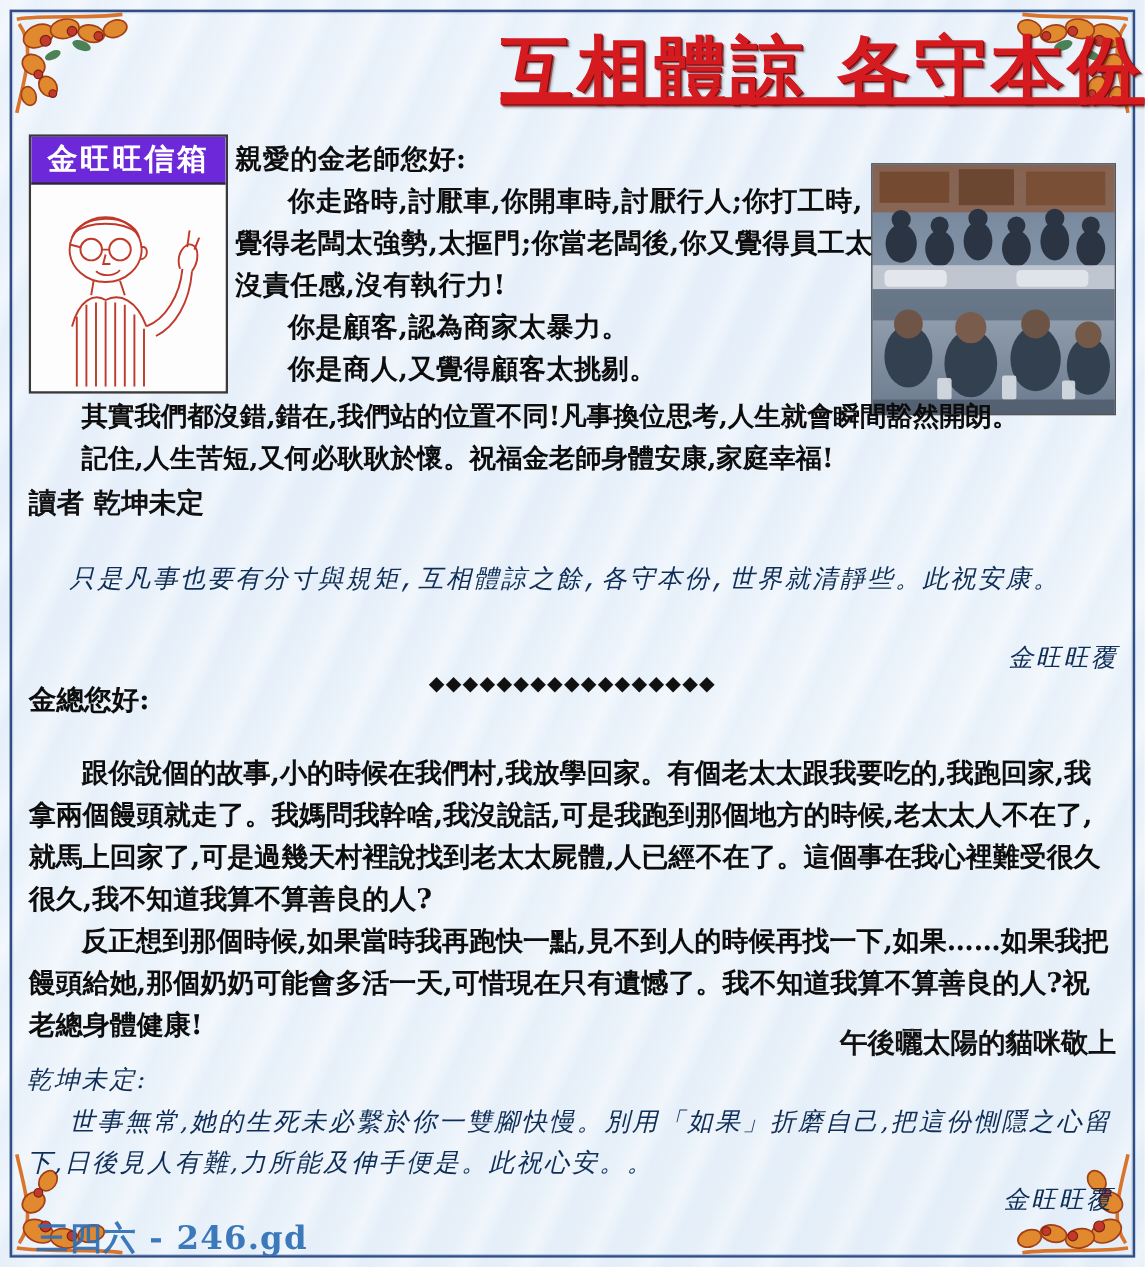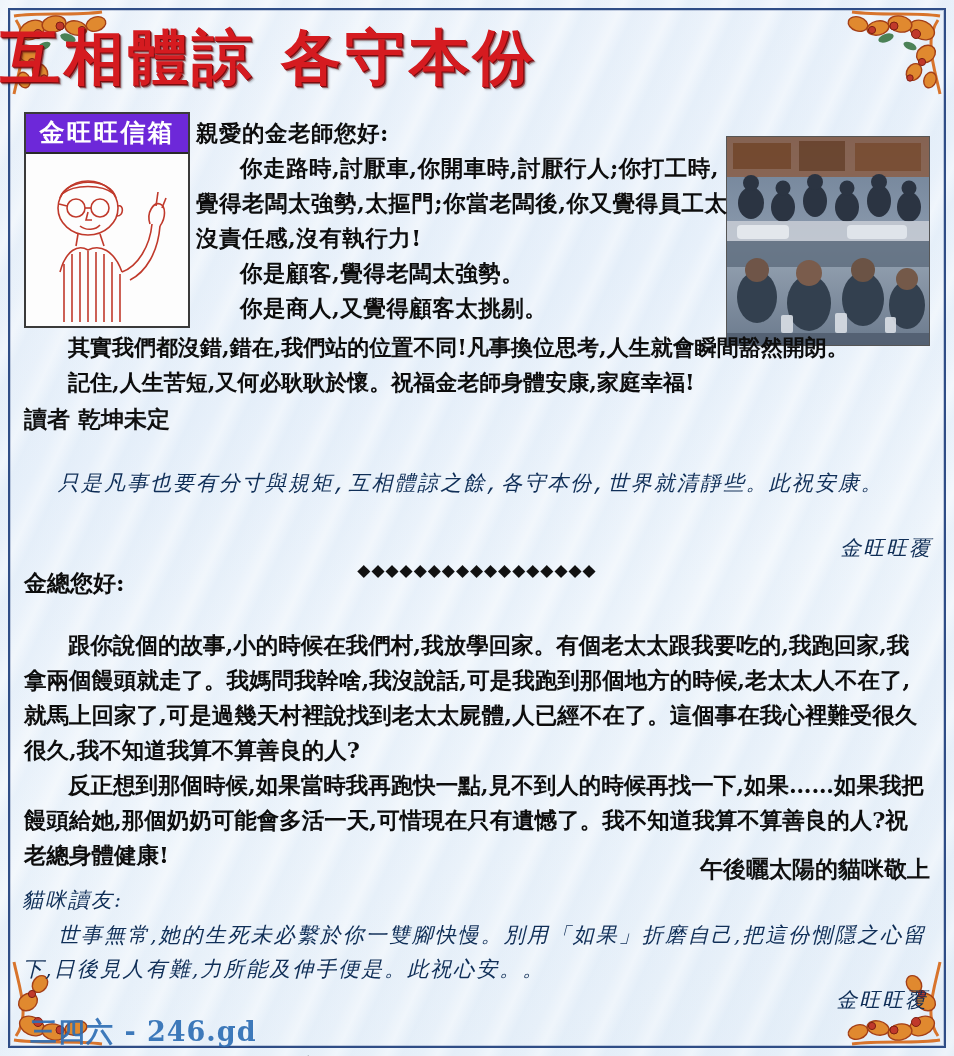--- a/index.html
+++ b/index.html
@@ -51,31 +51,32 @@
   .corner.tr { right: 10px; top: 10px; transform: scaleX(-1); }
   .corner.bl { left: 10px; bottom: 10px; transform: scaleY(-1); }
   .corner.br { right: 10px; bottom: 10px; transform: scale(-1,-1); }
 
   
   .title {
     position: absolute;
     top: 18px;
     left: 0;
     width: 954px;
-    text-align: left;
+    text-align: right;
     font-family: "DejaVu Serif", serif;
     font-weight: bold;
     font-size: 60px;
     letter-spacing: 4px;
     color: #d51b20;
     text-shadow:
       1px 1px 0 #7a0b0e,
       2px 2px 0 rgba(122,11,14,0.55),
       3px 3px 2px rgba(0,0,0,0.25);
     white-space: nowrap;
+    text-decoration: underline;
   }
 
   
   .badge-box {
     position: absolute;
     left: 24px;
     top: 112px;
     width: 162px;
     height: 212px;
     border: 2px solid #3a3a3a;
@@ -464,21 +465,21 @@
         <rect x="108" y="176" width="12" height="20" rx="2"></rect>
         <rect x="158" y="180" width="11" height="16" rx="2"></rect>
       </g>
       <rect x="0" y="196" width="202" height="12" fill="#4d5a6b" opacity="0.8"></rect>
     </svg>
   </div>
 
   <div class="blk serif-hei letter1">
     <div>親愛的金老師您好:</div>
     <span class="ind">你走路時,討厭車,你開車時,討厭行人;你打工時,覺得老闆太強勢,太摳門;你當老闆後,你又覺得員工太沒責任感,沒有執行力!</span>
-    <span class="ind">你是顧客,覺得老闆太強勢。</span>
+    <span class="ind">你是顧客,認為商家太暴力。</span>
     <span class="ind">你是商人,又覺得顧客太挑剔。</span>
   </div>
 
   <div class="blk serif-hei letter1b">
     <span class="ind">其實我們都沒錯,錯在,我們站的位置不同!凡事換位思考,人生就會瞬間豁然開朗。</span>
     <span class="ind">記住,人生苦短,又何必耿耿於懷。祝福金老師身體安康,家庭幸福!</span>
   </div>
 
   <div class="blk sign1">讀者 乾坤未定</div>
 
@@ -489,21 +490,21 @@
 
   <div class="diamonds">◆◆◆◆◆◆◆◆◆◆◆◆◆◆◆◆◆</div>
 
   <div class="blk serif-hei letter2-head">金總您好:</div>
   <div class="blk sign2">午後曬太陽的貓咪敬上</div>
   <div class="blk serif-hei letter2">
     <span class="ind">跟你說個的故事,小的時候在我們村,我放學回家。有個老太太跟我要吃的,我跑回家,我拿兩個饅頭就走了。我媽問我幹啥,我沒說話,可是我跑到那個地方的時候,老太太人不在了,就馬上回家了,可是過幾天村裡說找到老太太屍體,人已經不在了。這個事在我心裡難受很久很久,我不知道我算不算善良的人?</span>
     <span class="ind">反正想到那個時候,如果當時我再跑快一點,見不到人的時候再找一下,如果……如果我把饅頭給她,那個奶奶可能會多活一天,可惜現在只有遺憾了。我不知道我算不算善良的人?祝老總身體健康!</span>
   </div>
 
-  <div class="blk reply reply2-head">貓咪讀友:</div>
+  <div class="blk reply reply2-head">乾坤未定:</div>
   <div class="blk reply reply2-body">
     <span class="ind">世事無常,她的生死未必繫於你一雙腳快慢。別用「如果」折磨自己,把這份惻隱之心留下,日後見人有難,力所能及伸手便是。此祝心安。。</span>
   </div>
   <div class="blk reply reply2-sign">金旺旺覆</div>
 
   <div class="footer">本人的心水碼都刊在《點碼成金》,請查閱。</div>
   <div class="watermark">三四六 - 246.gd</div>
 
 </div>
 

